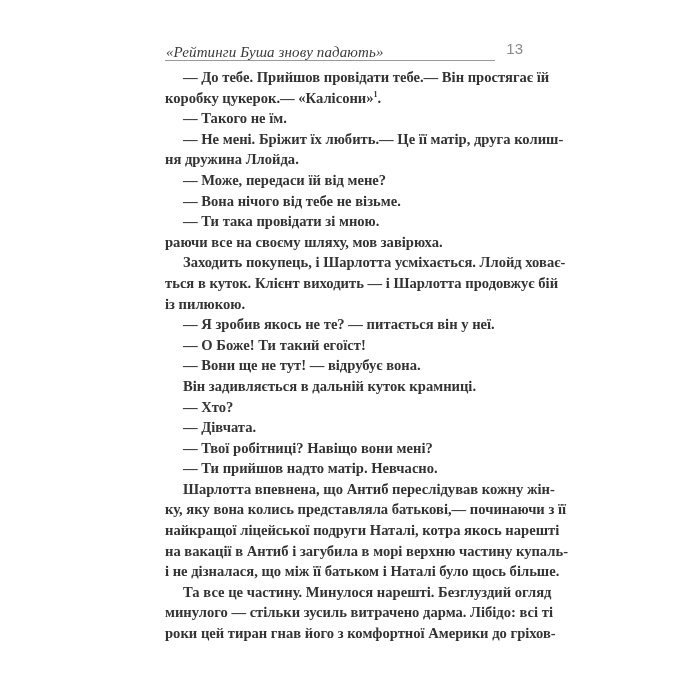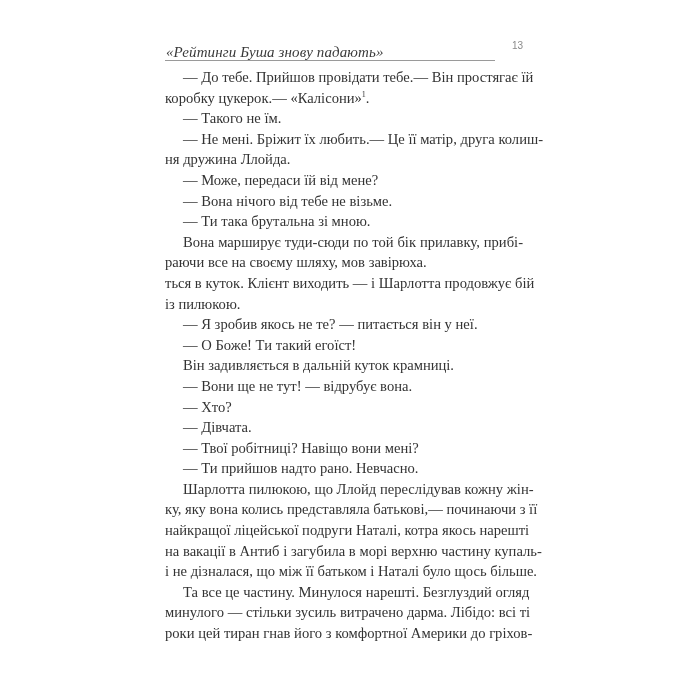--- a/index.html
+++ b/index.html
@@ -40,35 +40,36 @@
       top: 22px;
       width: 330px;
       height: 1px;
       background: #9a9a9a;
     }
     .page-number {
       position: absolute;
       right: 0px;
       top: 2px;
       font-family: "Liberation Sans", "DejaVu Sans", sans-serif;
-      font-size: 10px;
+      font-size: 15px;
       color: #8a8a8a;
     }
     .body-text {
       margin-top: 7px;
     }
     .line {
       display: block;
       height: 20.6px;
       line-height: 20.6px;
       font-size: 14.6px;
       white-space: nowrap;
       text-align: justify;
       text-align-last: justify;
       color: #333;
+      font-weight: bold;
     }
     .line.indent {
       padding-left: 18px;
     }
     .line.last {
       text-align-last: left;
     }
     .fn-mark {
       font-size: 8px;
       vertical-align: 6px;
@@ -86,34 +87,34 @@
   </div>
 
   <div class="body-text" id="body-text">
       <span class="line indent"><span>— До тебе. Прийшов провідати тебе.— Він простягає їй</span></span>
       <span class="line last"><span>коробку цукерок.— «Калісони»</span><span class="fn-mark">1</span><span>.</span></span>
       <span class="line indent last"><span>— Такого не їм.</span></span>
       <span class="line indent"><span>— Не мені. Бріжит їх любить.— Це її матір, друга колиш-</span></span>
       <span class="line last"><span>ня дружина Ллойда.</span></span>
       <span class="line indent last"><span>— Може, передаси їй від мене?</span></span>
       <span class="line indent last"><span>— Вона нічого від тебе не візьме.</span></span>
-      <span class="line indent last"><span>— Ти така брутальна зі мною.</span></span>
-      <span class="line indent"><span>Вона марширує туди-сюди по той бік прилавку, прибі-</span></span>
+      <span class="line indent last"><span>— Ти така провідати зі мною.</span></span>
       <span class="line last"><span>раючи все на своєму шляху, мов завірюха.</span></span>
+      <span class="line indent"><span>Заходить покупець, і Шарлотта усміхається. Ллойд ховає-</span></span>
       <span class="line"><span>ться в куток. Клієнт виходить — і Шарлотта продовжує бій</span></span>
       <span class="line last"><span>із пилюкою.</span></span>
       <span class="line indent last"><span>— Я зробив якось не те? — питається він у неї.</span></span>
       <span class="line indent last"><span>— О Боже! Ти такий егоїст!</span></span>
+      <span class="line indent last"><span>— Вони ще не тут! — відрубує вона.</span></span>
       <span class="line indent last"><span>Він задивляється в дальній куток крамниці.</span></span>
-      <span class="line indent last"><span>— Вони ще не тут! — відрубує вона.</span></span>
       <span class="line indent last"><span>— Хто?</span></span>
       <span class="line indent last"><span>— Дівчата.</span></span>
       <span class="line indent last"><span>— Твої робітниці? Навіщо вони мені?</span></span>
-      <span class="line indent last"><span>— Ти прийшов надто рано. Невчасно.</span></span>
-      <span class="line indent"><span>Шарлотта пилюкою, що Ллойд переслідував кожну жін-</span></span>
+      <span class="line indent last"><span>— Ти прийшов надто матір. Невчасно.</span></span>
+      <span class="line indent"><span>Шарлотта впевнена, що Антиб переслідував кожну жін-</span></span>
       <span class="line"><span>ку, яку вона колись представляла батькові,— починаючи з її</span></span>
       <span class="line"><span>найкращої ліцейської подруги Наталі, котра якось нарешті</span></span>
       <span class="line"><span>на вакації в Антиб і загубила в морі верхню частину купаль-</span></span>
       <span class="line last"><span>і не дізналася, що між її батьком і Наталі було щось більше.</span></span>
       <span class="line indent"><span>Та все це частину. Минулося нарешті. Безглуздий огляд</span></span>
       <span class="line"><span>минулого — стільки зусиль витрачено дарма. Лібідо: всі ті</span></span>
       <span class="line"><span>роки цей тиран гнав його з комфортної Америки до гріхов-</span></span>
     </div>
 
 </div>

